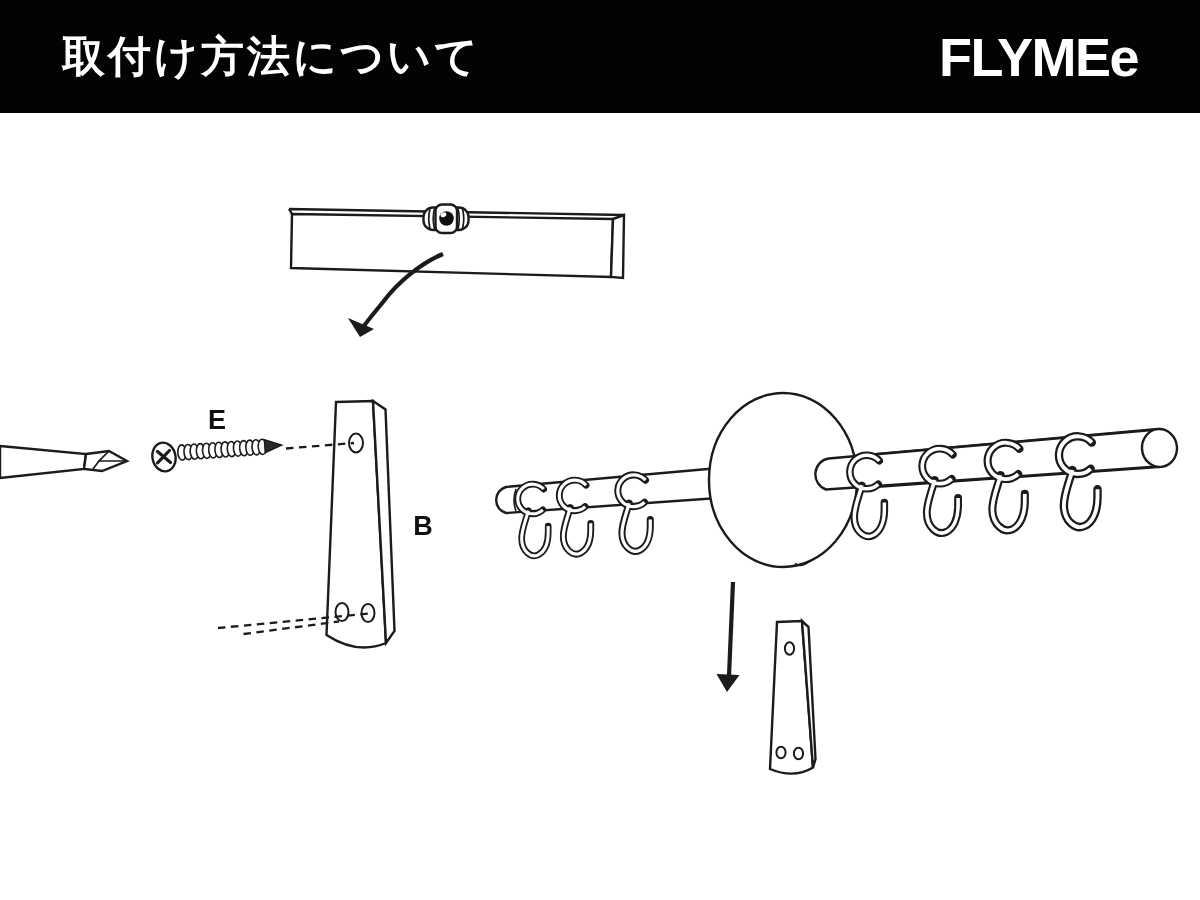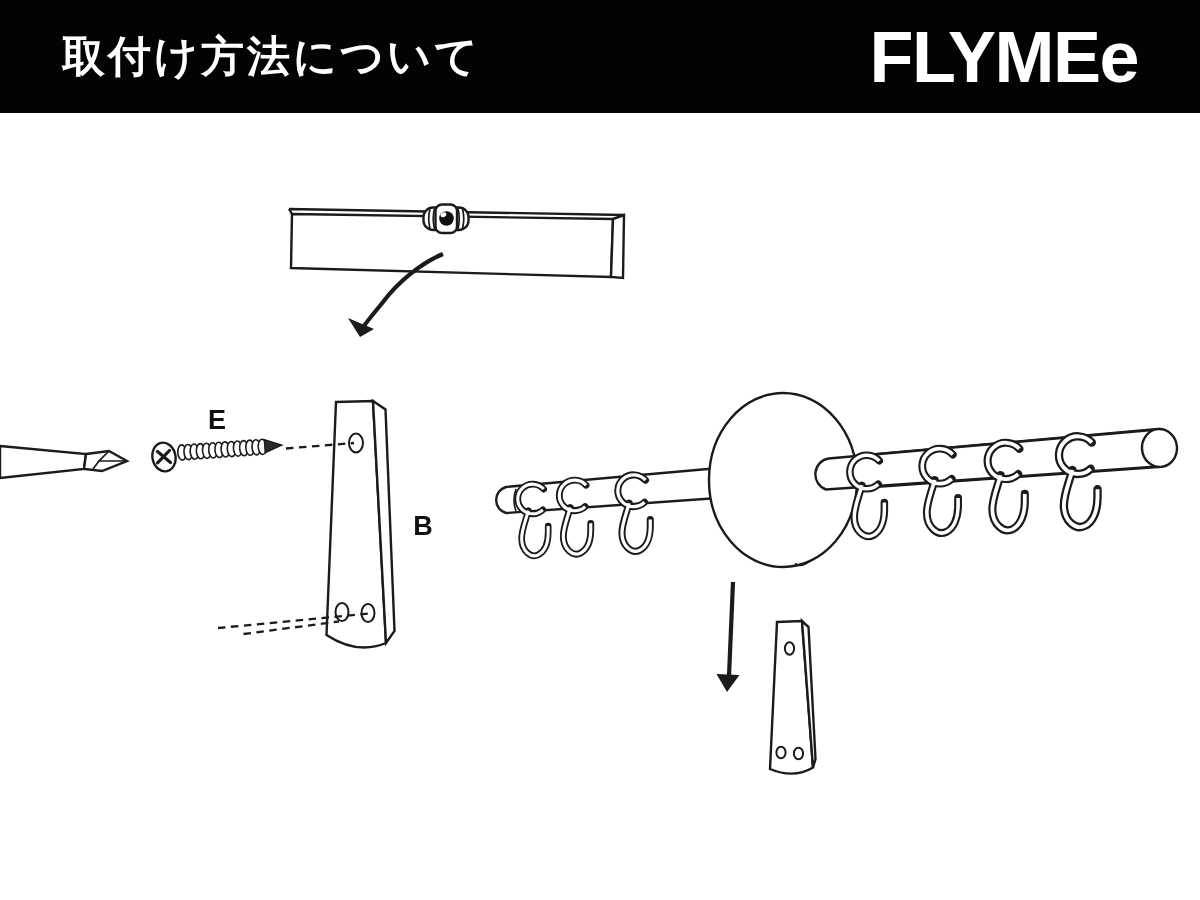--- a/index.html
+++ b/index.html
@@ -2,21 +2,21 @@
 <html><head>
 <meta charset="utf-8">
 <style>
   html,body{margin:0;padding:0;background:#e8e8e8;}
   .page{width:1200px;height:900px;background:#ffffff;position:relative;overflow:hidden;
         font-family:"Liberation Sans",sans-serif;}
   .hdr{height:113px;background:#030303;display:flex;align-items:center;
        justify-content:space-between;padding:8px 62px;box-sizing:border-box;}
   .hdr-title{color:#fff;font-size:43px;font-weight:bold;letter-spacing:3px;
              font-family:"Liberation Sans",sans-serif;}
-  .hdr-logo{color:#fff;font-size:72px;font-weight:bold;letter-spacing:-1.5px;
+  .hdr-logo{color:#fff;font-size:54px;font-weight:bold;letter-spacing:-1.5px;
             font-family:"Liberation Sans",sans-serif;}
   svg{display:block;}
   .ln{fill:none;stroke:#1b1b1b;stroke-width:2.4;}
   .fw{fill:#ffffff;stroke:#1b1b1b;stroke-width:2.4;}
   .fw2{fill:#ffffff;stroke:#1b1b1b;stroke-width:2;}
   .dash{fill:none;stroke:#1b1b1b;stroke-width:2.3;stroke-dasharray:7.5 5.5;}
   .thin{fill:none;stroke:#1b1b1b;stroke-width:1.7;}
   .hb{stroke:#1b1b1b;stroke-width:7.4;fill:none;stroke-linecap:round;}
   .hw{stroke:#ffffff;stroke-width:3.4;fill:none;}
   .lab{font-family:"Liberation Sans",sans-serif;font-weight:bold;font-size:27px;fill:#111;}

